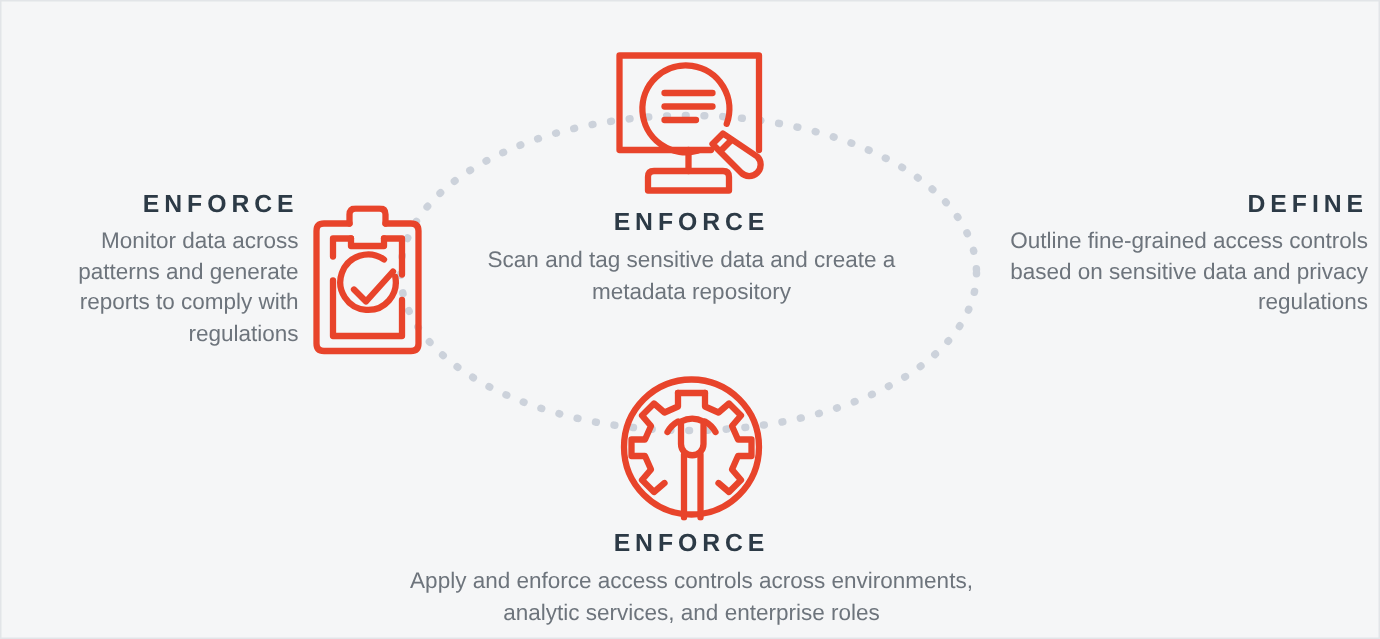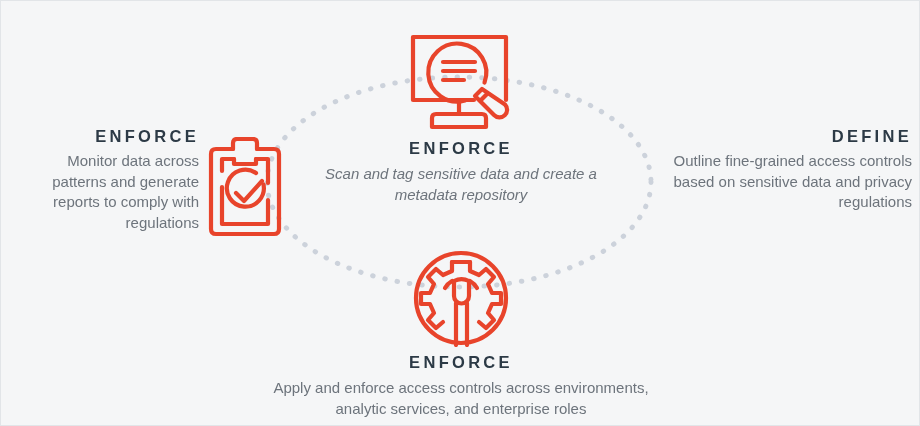--- a/index.html
+++ b/index.html
@@ -45,21 +45,21 @@
   }
   
   #node-discover {
     left: 300px;
     top: 28px;
     width: 320px;
     text-align: center;
   }
   #node-discover .icon-wrap { height: 106px; }
   #node-discover .heading { margin-top: 4px; }
-  #node-discover .desc { margin-top: 7px; font-style: italic; }
+  #node-discover .desc { margin-top: 7px; }
 
   
   #node-define {
     left: 636px;
     top: 126px;
     width: 275px;
     display: flex;
     align-items: flex-start;
   }
   #node-define .icon-wrap { width: 92px; flex: none; padding-top: 12px; }

